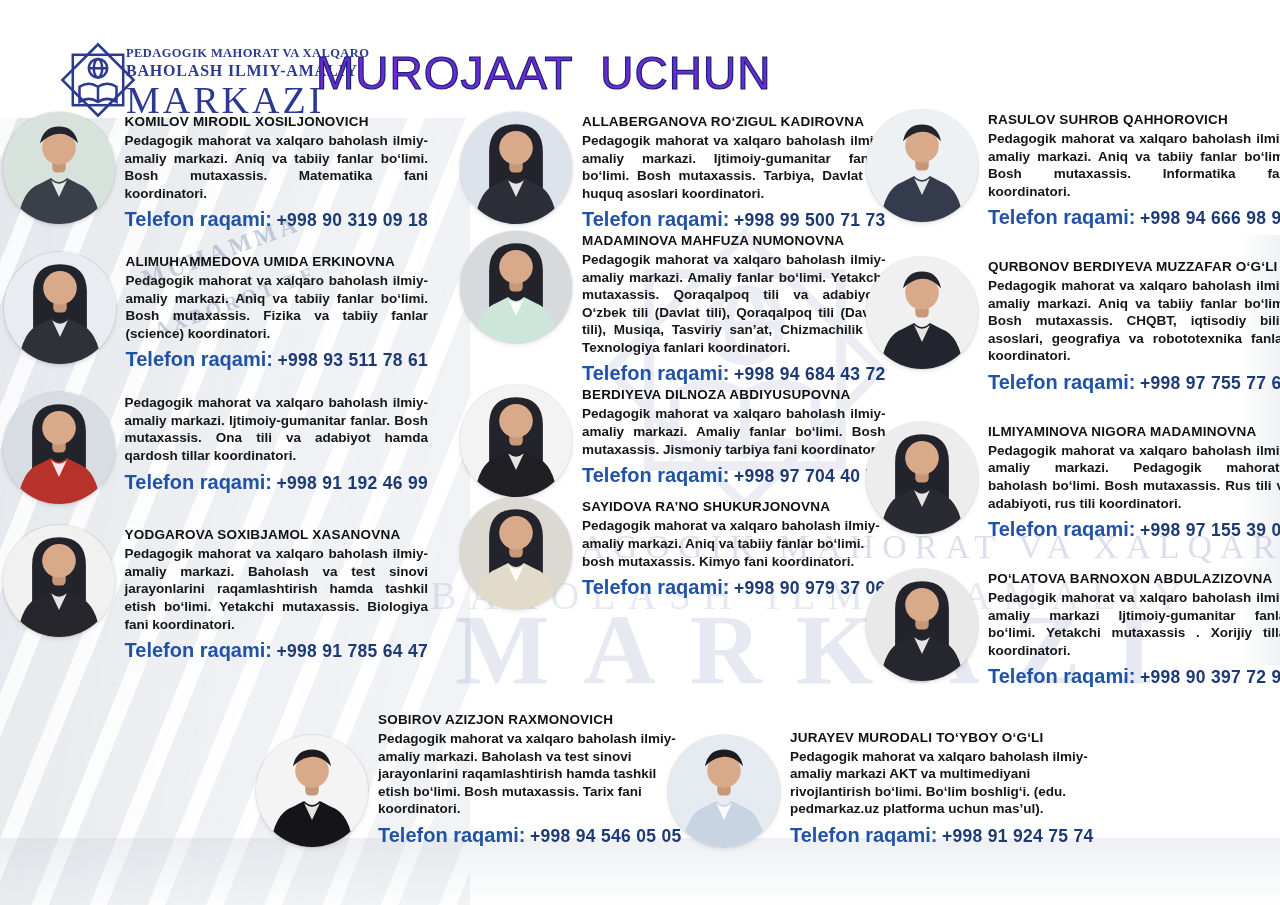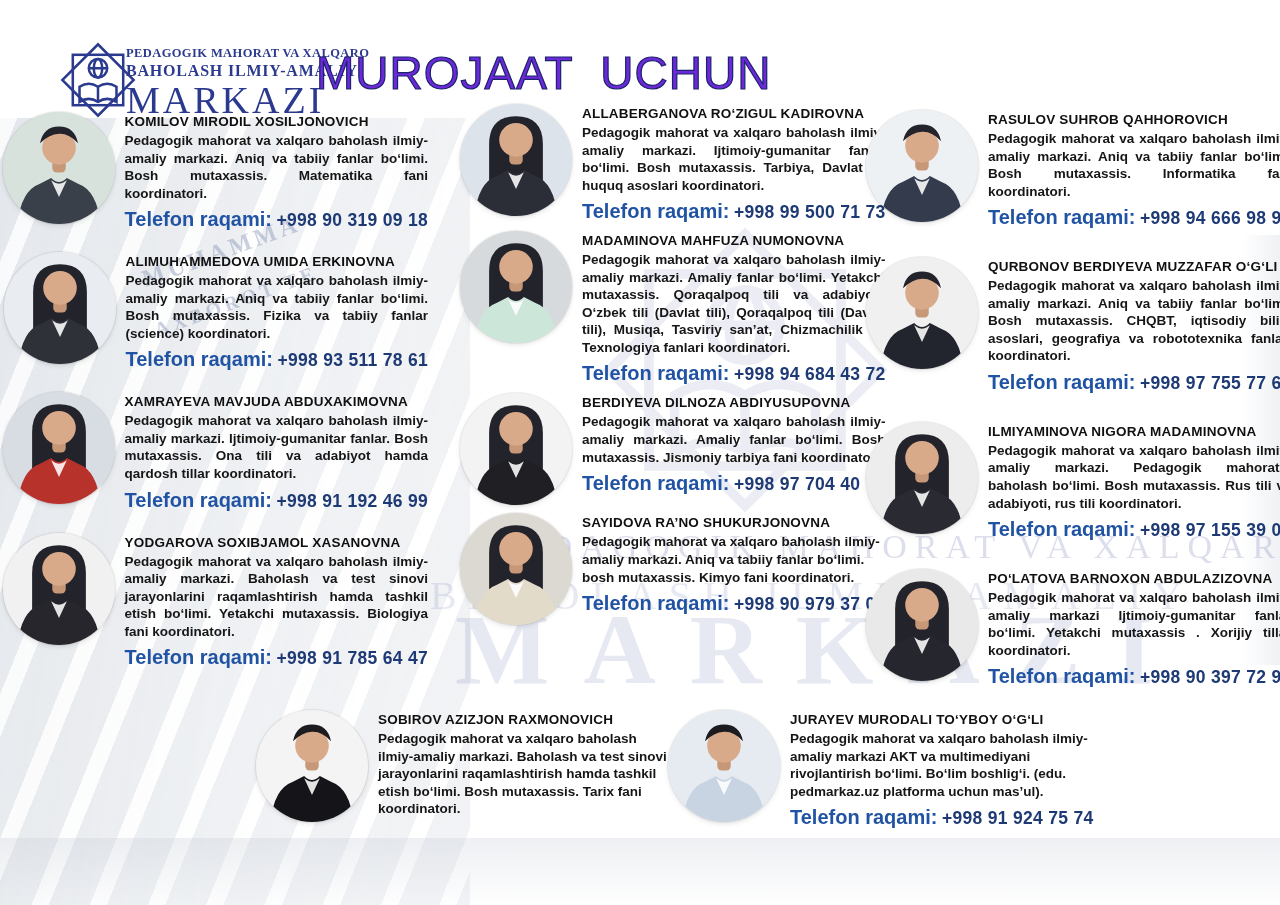--- a/index.html
+++ b/index.html
@@ -50,24 +50,24 @@
   .logo-line2{font-family:"Liberation Serif",serif;font-weight:700;font-size:16px;letter-spacing:.8px;margin-top:1px;}
   .logo-line3{font-family:"Liberation Serif",serif;font-weight:400;font-size:38px;letter-spacing:3px;line-height:1.0;margin-top:1px;}
   .page-title{
     position:absolute;left:316px;top:46px;
     font-size:46px;font-weight:400;color:#6d28d9;
     -webkit-text-stroke:1.2px #19246b;letter-spacing:1px;white-space:pre;
   }
   
   .col{position:absolute;display:flex;flex-direction:column;z-index:2;}
   .col1{left:44px;top:112px;width:384px;gap:21px;align-items:flex-end;}
-  .col2{left:460px;top:104px;width:390px;gap:8px;}
+  .col2{left:460px;top:112px;width:390px;}
   .col3{left:866px;top:110px;width:380px;gap:28px;}
   .bottom-row{position:absolute;left:256px;top:710px;display:flex;gap:0px;z-index:2;}
-  .bottom-row .card{width:412px;}
+  .bottom-row .card{width:412px;align-items:flex-end;}
   .card{display:flex;gap:10px;align-items:flex-start;}
   .avatar{
     width:112px;height:112px;border-radius:50%;overflow:hidden;flex:none;
     box-shadow:0 0 0 1px rgba(0,0,0,.06), 0 2px 5px rgba(0,0,0,.10);
     background:#e3e7ec;
   }
   .avatar svg{width:100%;height:100%;display:block;}
   .info{flex:1;padding-top:2px;}
   .name{font-size:13.5px;font-weight:700;color:#101010;letter-spacing:.2px;margin-bottom:3px;}
   .desc{font-size:13.5px;font-weight:700;line-height:1.3;color:#161616;text-align:justify;}
@@ -164,21 +164,20 @@
       <div class="avatar hl" style="background: rgb(216, 221, 227);">
           <svg viewBox="0 0 100 100">
             <path d="M26 36 Q26 11 50 11 Q74 11 74 36 L74 68 Q74 76 66 76 L34 76 Q26 76 26 68 Z" fill="#23232b"></path>
             <rect x="44" y="40" width="12" height="14" rx="4" fill="#c79877"></rect>
             <circle cx="50" cy="32" r="15" fill="#d9aa8a"></circle>
             <path d="M13 100 Q16 70 33 64 L43 59 Q50 66 57 59 L67 64 Q84 70 87 100 Z" fill="#b8322c"></path>
             <path d="M43 61 L50 76 L57 61 Q50 67 43 61 Z" fill="rgba(255,255,255,.88)"></path>
           </svg>
         </div>
       <div class="info">
-        <div class="name">XAMRAYEVA MAVJUDA ABDUXAKIMOVNA</div>
         <div class="desc">Pedagogik mahorat va xalqaro baholash ilmiy-amaliy markazi. Ijtimoiy-gumanitar fanlar. Bosh mutaxassis.  Ona tili va adabiyot hamda qardosh tillar koordinatori.</div>
         <div class="phone"><span class="plabel">Telefon raqami:</span> <span class="pnum">+998 91 192 46 99</span></div>
       </div>
     </div>
     <div class="card">
       <div class="avatar hl" style="background: rgb(241, 241, 242);">
           <svg viewBox="0 0 100 100">
             <path d="M26 36 Q26 11 50 11 Q74 11 74 36 L74 68 Q74 76 66 76 L34 76 Q26 76 26 68 Z" fill="#23232b"></path>
             <rect x="44" y="40" width="12" height="14" rx="4" fill="#c79877"></rect>
             <circle cx="50" cy="32" r="15" fill="#d9aa8a"></circle>
@@ -335,20 +334,21 @@
             <rect x="44" y="40" width="12" height="14" rx="4" fill="#c79877"></rect>
             <circle cx="50" cy="32" r="15" fill="#d9aa8a"></circle>
             <path d="M33 28 Q36 13 50 13 Q64 13 67 28 Q59 19 50 19.5 Q41 20 33 28 Z" fill="#1c1c20"></path>
             <path d="M13 100 Q16 70 33 64 L43 59 Q50 66 57 59 L67 64 Q84 70 87 100 Z" fill="#151519"></path>
             <path d="M43 61 L50 76 L57 61 Q50 67 43 61 Z" fill="rgba(255,255,255,.88)"></path>
           </svg>
         </div>
       <div class="info">
         <div class="name">SOBIROV AZIZJON RAXMONOVICH</div>
         <div class="desc rag">Pedagogik mahorat va xalqaro baholash ilmiy-amaliy markazi. Baholash va test sinovi jarayonlarini raqamlashtirish hamda tashkil etish bo‘limi. Bosh mutaxassis. Tarix fani koordinatori.</div>
+        <div class="phone"><span class="plabel">Telefon raqami:</span> <span class="pnum">+998 94 546 05 05</span></div>
       </div>
     </div>
     <div class="card">
       <div class="avatar hs" style="background: rgb(230, 235, 241);">
           <svg viewBox="0 0 100 100">
             <rect x="44" y="40" width="12" height="14" rx="4" fill="#c79877"></rect>
             <circle cx="50" cy="32" r="15" fill="#d9aa8a"></circle>
             <path d="M33 28 Q36 13 50 13 Q64 13 67 28 Q59 19 50 19.5 Q41 20 33 28 Z" fill="#1c1c20"></path>
             <path d="M13 100 Q16 70 33 64 L43 59 Q50 66 57 59 L67 64 Q84 70 87 100 Z" fill="#c9d4e2"></path>
             <path d="M43 61 L50 76 L57 61 Q50 67 43 61 Z" fill="rgba(255,255,255,.88)"></path>

